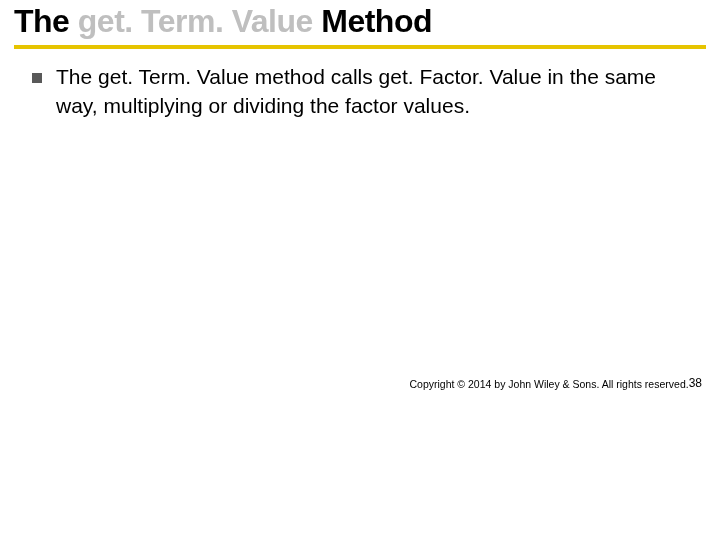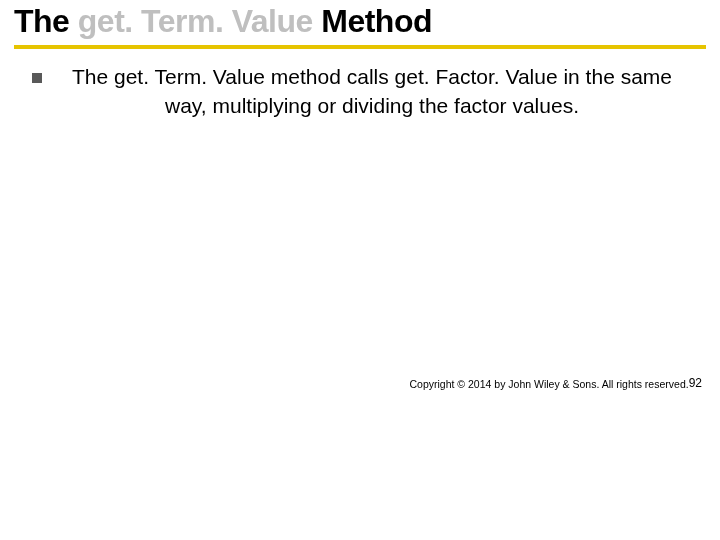--- a/index.html
+++ b/index.html
@@ -31,21 +31,20 @@
   .title .light {
     color: #bfbfbf;
   }
   .rule {
     height: 4px;
     background: #e6c400; 
     margin: 6px 14px 0 14px;
   }
   .body {
     padding: 14px 32px 0 32px;
-    text-align: center;
   }
   .bullet-row {
     display: flex;
     align-items: flex-start;
     font-size: 21px;
     line-height: 1.35;
   }
   .bullet-mark {
     flex: 0 0 auto;
     width: 10px;
@@ -89,16 +88,16 @@
     <div class="bullet-row">
       <div class="bullet-mark"></div>
       <div class="bullet-text">
         <span>The </span><span>get. Term. Value </span><span>method calls </span><span>get. Factor. Value </span><span>in the same way, multiplying or dividing the factor values.</span>
       </div>
     </div>
   </div>
 
   <div class="footer">
     <div>Copyright © 2014 by John Wiley &amp; Sons. All rights reserved.</div>
-    <div class="page-num">92</div>
+    <div class="page-num">38</div>
   </div>
 
 </div>
 
 </body></html>

